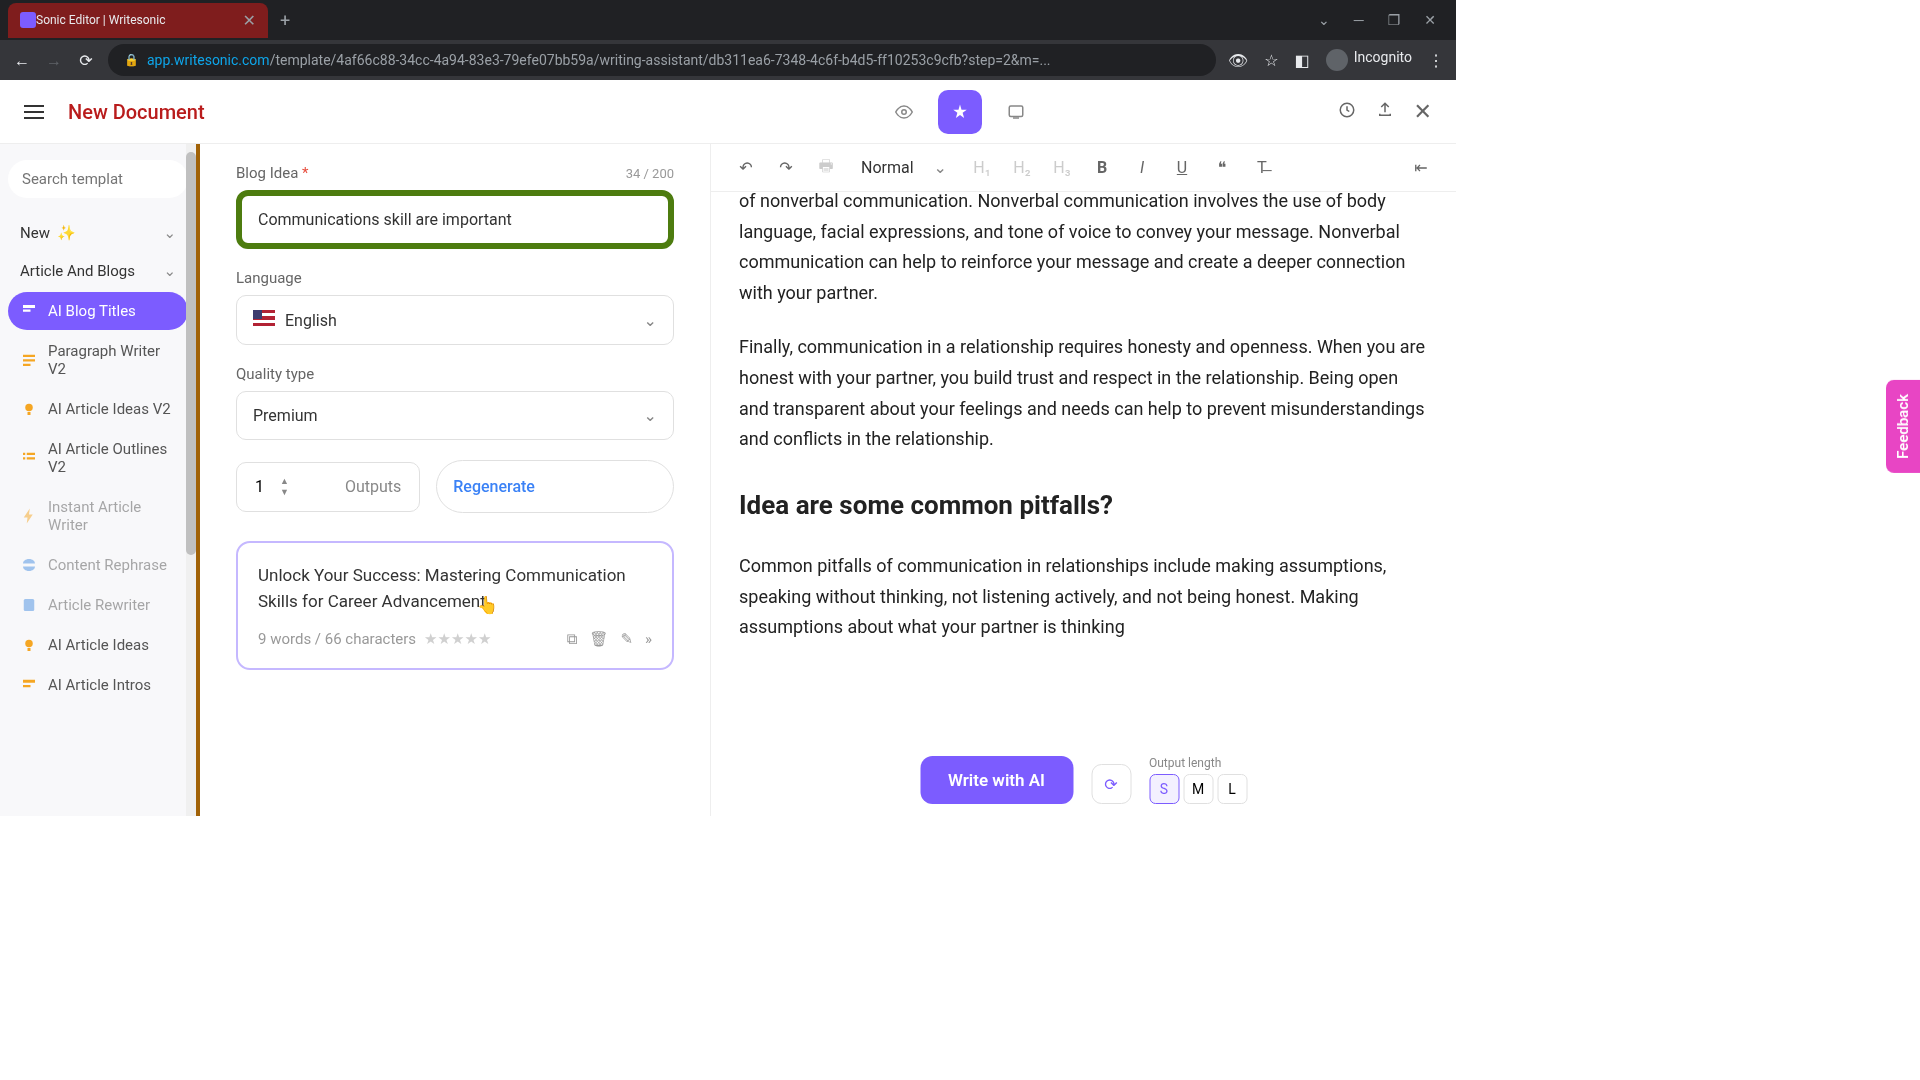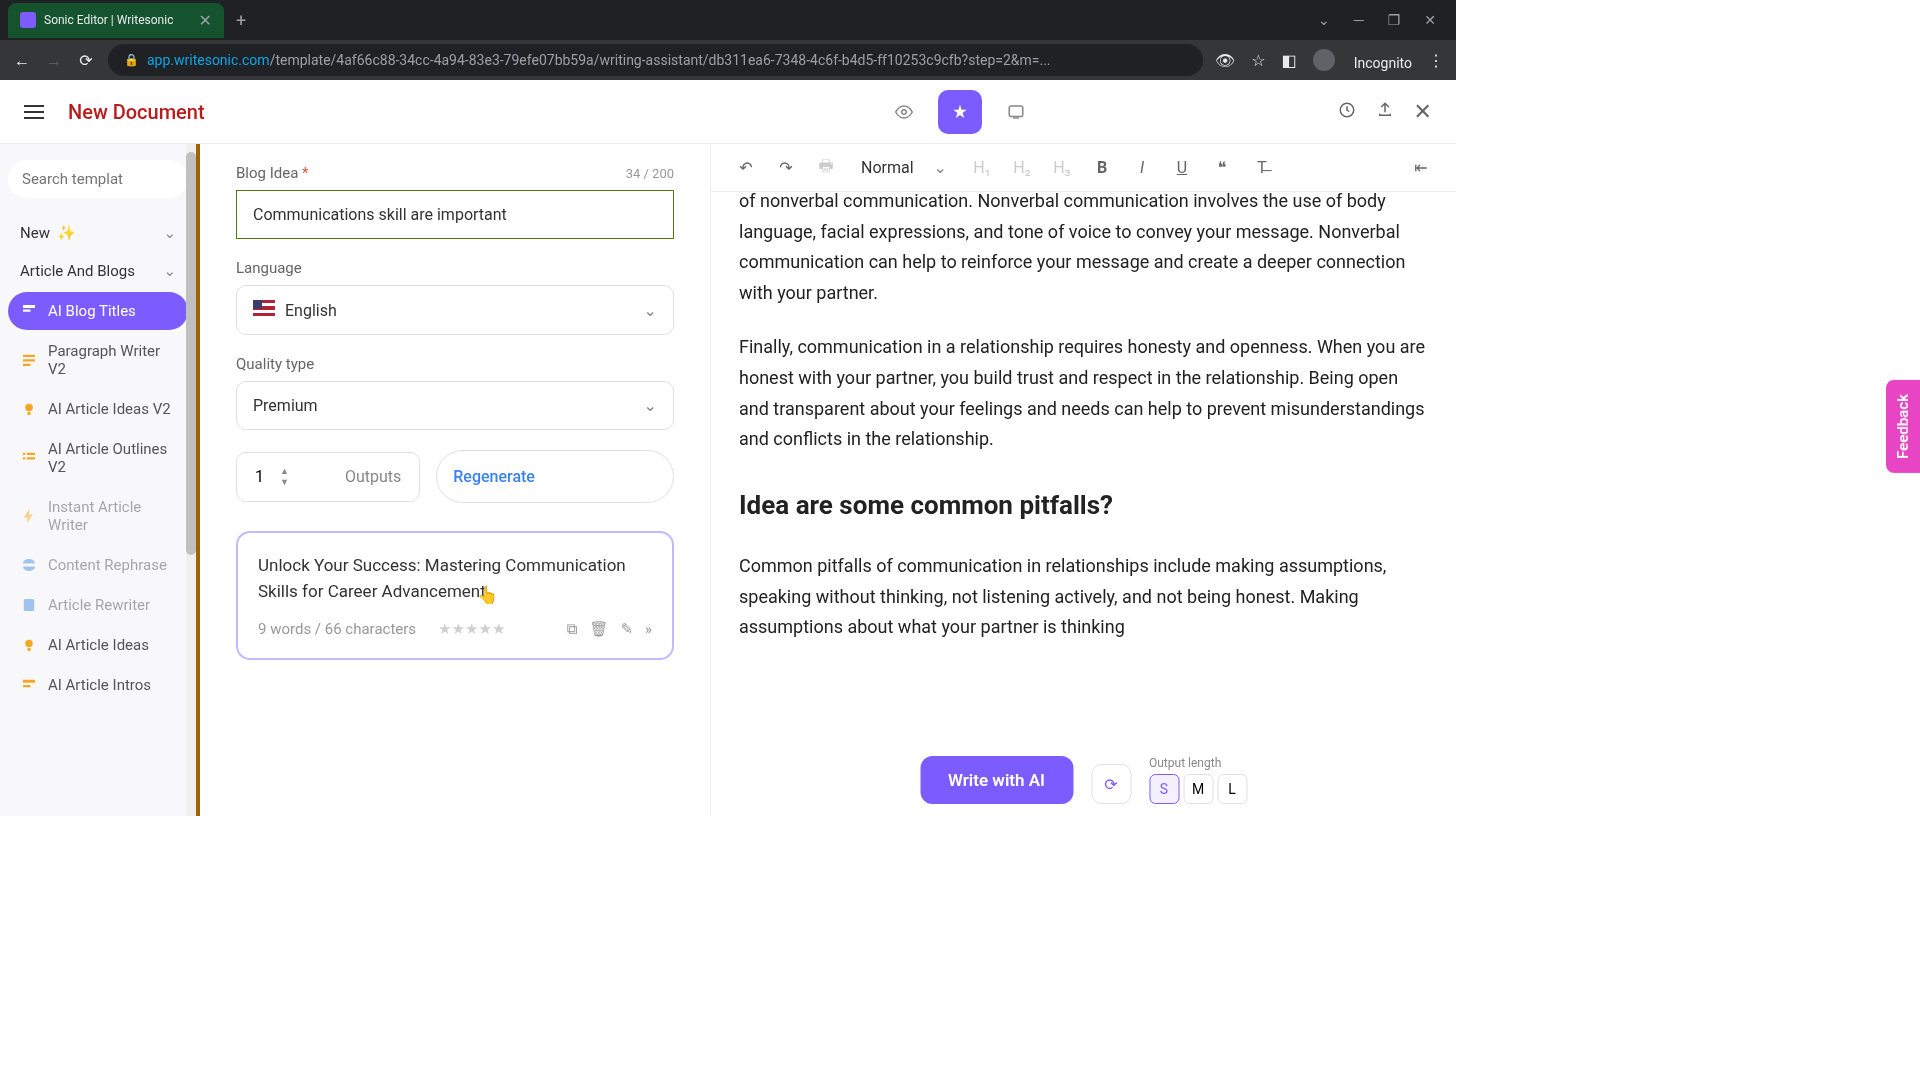--- a/index.html
+++ b/index.html
@@ -1,39 +1,39 @@
 <!DOCTYPE html>
 <html><head>
 <meta charset="utf-8">
 <style>
 * { margin: 0; padding: 0; box-sizing: border-box; font-family: -apple-system, BlinkMacSystemFont, "Segoe UI", Roboto, sans-serif; }
 body { background: #fff; overflow: hidden; width: 1456px; height: 816px; }
 
 
 .browser-chrome { background: #202124; }
 .tab-bar { display: flex; align-items: center; height: 40px; padding: 0 8px; }
-.tab { display: flex; align-items: center; background: #14532d; border-radius: 8px 8px 0 0; padding: 8px 12px; gap: 8px; width: 216px; }
+.tab { display: flex; align-items: center; background: #7f1d1d; border-radius: 8px 8px 0 0; padding: 8px 12px; width: 260px; }
 .tab-favicon { width: 16px; height: 16px; background: #7c5cff; border-radius: 3px; }
 .tab-title { color: #e8eaed; font-size: 12px; flex: 1; white-space: nowrap; overflow: hidden; text-overflow: ellipsis; }
 .tab-close { color: #9aa0a6; cursor: pointer; }
 .new-tab { color: #9aa0a6; margin-left: 12px; font-size: 18px; cursor: pointer; }
 .window-controls { margin-left: auto; display: flex; gap: 24px; color: #9aa0a6; padding-right: 12px; }
 .window-controls span { cursor: pointer; font-size: 14px; }
 
 .addr-bar { display: flex; align-items: center; height: 40px; padding: 4px 12px; gap: 12px; background: #35363a; }
 .nav-btn { color: #e8eaed; cursor: pointer; font-size: 16px; width: 20px; text-align: center; }
 .nav-btn.disabled { color: #5f6368; }
 .url-field { flex: 1; background: #202124; border-radius: 20px; padding: 8px 16px; display: flex; align-items: center; gap: 8px; }
 .lock-icon { color: #9aa0a6; font-size: 12px; }
 .url-text { color: #e8eaed; font-size: 14px; flex: 1; white-space: nowrap; overflow: hidden; }
 .url-host { color: #0ea5e9; }
 .url-path { color: #9aa0a6; }
 .addr-right { display: flex; gap: 16px; align-items: center; color: #e8eaed; }
 .addr-right > * { cursor: pointer; }
-.incognito { display: flex; align-items: flex-end; gap: 19px; font-size: 14px; }
+.incognito { display: flex; align-items: flex-start; gap: 6px; font-size: 14px; }
 .incognito-icon { width: 22px; height: 22px; background: #5f6368; border-radius: 50%; }
 
 
 .app-header { display: flex; align-items: center; height: 64px; padding: 0 24px; border-bottom: 1px solid #eee; gap: 24px; }
 .hamburger { cursor: pointer; }
 .hamburger div { width: 20px; height: 2px; background: #333; margin: 4px 0; }
 .doc-title { font-size: 20px; color: #b91c1c; font-weight: 500; }
 .header-center { margin-left: auto; margin-right: auto; display: flex; gap: 12px; position: absolute; left: 50%; transform: translateX(-50%); }
 .header-btn { width: 44px; height: 44px; border-radius: 10px; display: flex; align-items: center; justify-content: center; cursor: pointer; color: #888; }
 .header-btn.active { background: #7c5cff; color: #fff; }
@@ -55,32 +55,32 @@
 .sidebar-item.dim { opacity: 0.5; }
 .sidebar-icon { width: 18px; height: 18px; flex-shrink: 0; }
 .scrollbar-v { position: absolute; right: 0; top: 0; bottom: 0; width: 10px; background: #f0f0f0; }
 .scrollbar-thumb { background: #c0c0c0; border-radius: 5px; }
 
 
 .form-panel { width: 510px; padding: 20px 36px; overflow-y: auto; position: relative; background: #fff; }
 .form-label { font-size: 15px; color: #666; margin-bottom: 8px; display: flex; justify-content: space-between; align-items: center; }
 .req { color: #e74c3c; }
 .char-count { font-size: 13px; color: #999; }
-.form-input { width: 100%; padding: 14px 16px; border: 1px solid #4d7c0f; border-radius: 0; font-size: 16px; color: #333; margin-bottom: 20px; }
+.form-input { width: 100%; padding: 14px 16px; border: 6px solid #4d7c0f; border-radius: 12px; font-size: 16px; color: #333; margin-bottom: 20px; }
 .form-select { width: 100%; padding: 14px 16px; border: 1px solid #e0e0e0; border-radius: 10px; font-size: 16px; color: #333; margin-bottom: 20px; display: flex; align-items: center; justify-content: space-between; cursor: pointer; }
 .flag { width: 22px; height: 16px; background: linear-gradient(#b22234 20%, #fff 20% 40%, #b22234 40% 60%, #fff 60% 80%, #b22234 80%); margin-right: 10px; position: relative; display: inline-block; }
 .flag::before { content: ''; position: absolute; width: 9px; height: 9px; background: #3c3b6e; top: 0; left: 0; }
 .outputs-row { display: flex; gap: 16px; align-items: center; margin-bottom: 28px; }
 .outputs-box { border: 1px solid #e0e0e0; border-radius: 10px; padding: 14px 18px; display: flex; align-items: center; gap: 16px; }
 .spinner-btns { display: flex; flex-direction: column; gap: 2px; }
 .spinner-btns span { font-size: 9px; color: #888; cursor: pointer; line-height: 1; }
 .regenerate-btn { flex: 1; padding: 16px; border: 1px solid #e0e0e0; border-radius: 30px; background: #fff; font-size: 16px; color: #3b82f6; cursor: pointer; text-align: left; font-weight: 500; }
 .result-card { border: 2px solid #c5b8ff; border-radius: 14px; padding: 20px; background: #fff; margin-top: 8px; }
 .result-title { font-size: 17px; color: #333; line-height: 1.5; margin-bottom: 16px; }
-.result-meta { display: flex; align-items: center; gap: 22px; font-size: 15px; color: #999; }
+.result-meta { display: flex; align-items: center; gap: 8px; font-size: 15px; color: #999; }
 .stars { display: flex; gap: 2px; color: #d0d0d0; }
 .result-actions { display: flex; gap: 12px; margin-left: auto; color: #999; }
 .result-actions > * { cursor: pointer; }
 .cursor-ptr { display: inline-block; position: relative; top: 4px; left: -8px; }
 
 
 .editor-panel { flex: 1; display: flex; flex-direction: column; position: relative; border-left: 1px solid #eee; }
 .toolbar { display: flex; align-items: center; padding: 10px 24px; gap: 18px; border-bottom: 1px solid #eee; }
 .tb-btn { cursor: pointer; color: #666; font-size: 16px; width: 22px; text-align: center; }
 .tb-btn.dim { color: #ccc; }

